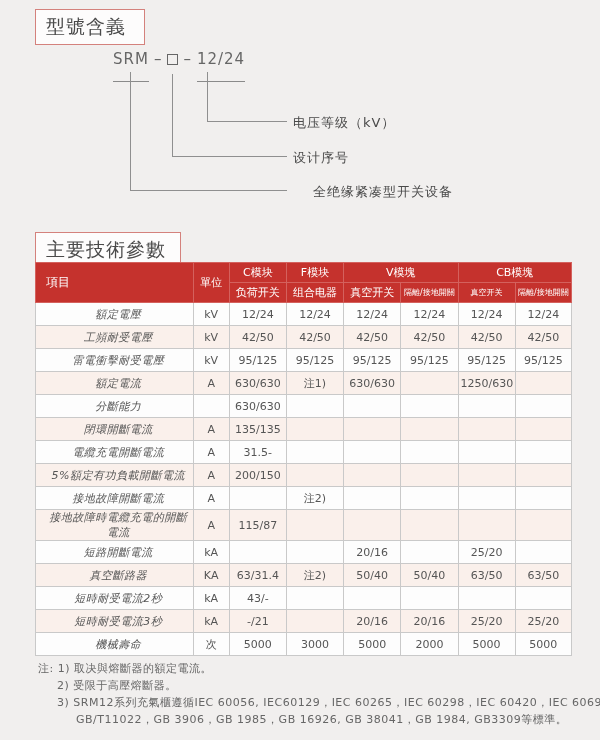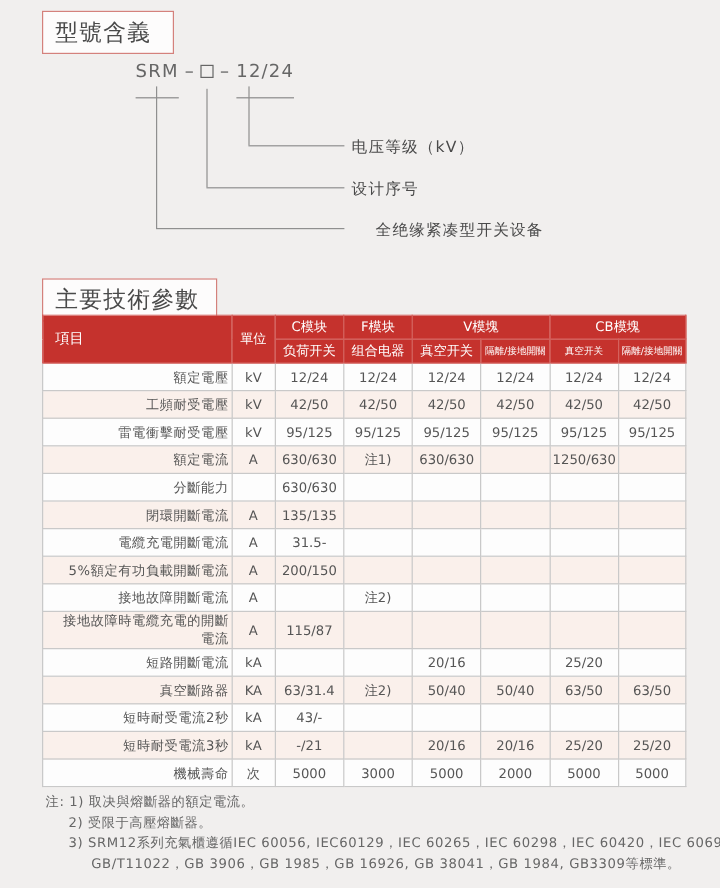--- a/index.html
+++ b/index.html
@@ -59,21 +59,21 @@
   thead th.item-h { text-align:left; padding-left:10px; font-size:12px; }
   thead th.small { font-size:8px; }
   tbody td {
     border:1px solid #c9c9c9;
     height:23px; font-size:11px; color:#555;
     text-align:center; padding:0 2px;
     background:#fdfdfd;
     letter-spacing:0px;
   }
   tbody tr:nth-child(even) td { background:#faf0eb; }
-  tbody td.item-cell { text-align:right; padding-left:10px; letter-spacing:0.5px; }
+  tbody td.item-cell { text-align:center; padding-left:10px; letter-spacing:0.5px;font-style:italic; }
 
   
   #notes { position:absolute; left:38px; top:660px; font-size:11px; color:#666; }
   .note-line { line-height:17px; white-space:nowrap; letter-spacing:0.5px; }
   .note-line.ind-1 { padding-left:19px; }
   .note-line.ind-2 { padding-left:38px; }
 </style>
 </head>
 <body>
 

